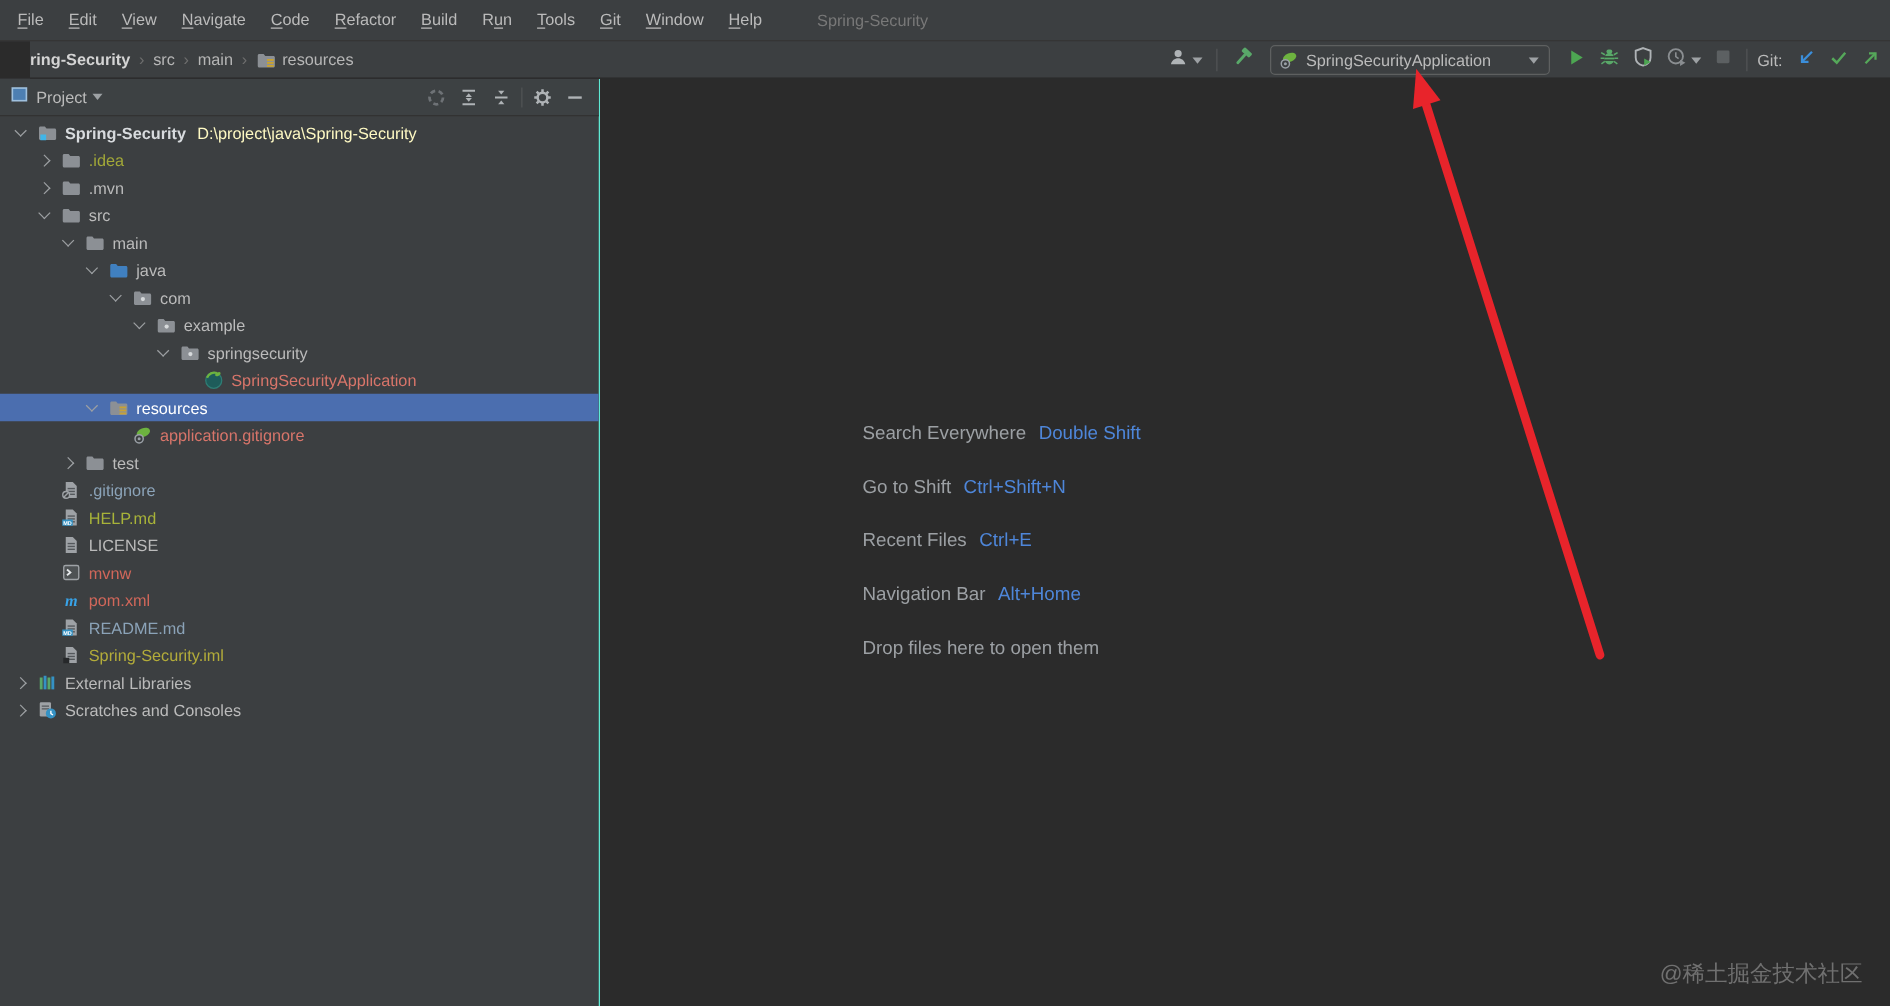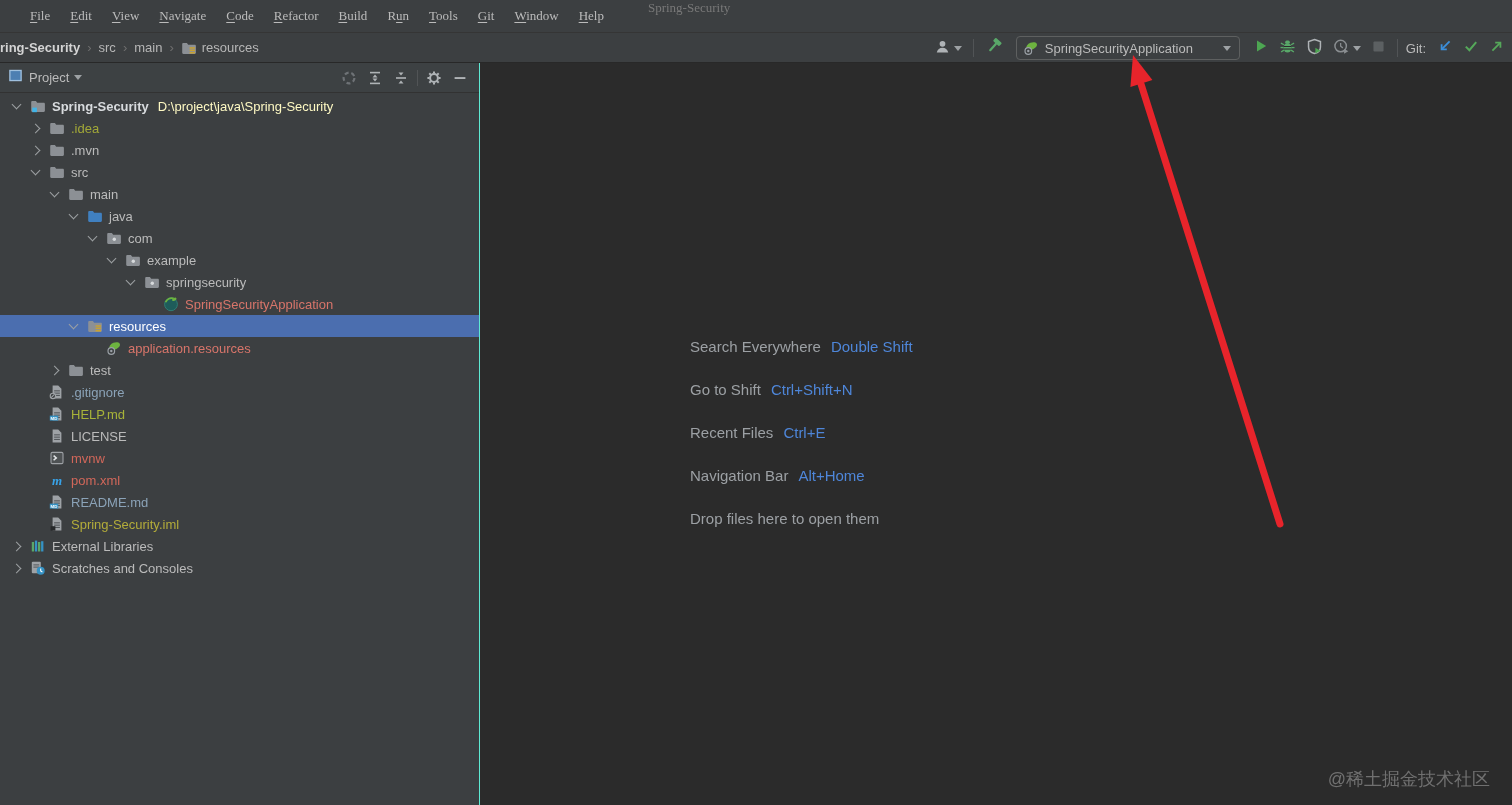--- a/index.html
+++ b/index.html
@@ -3,30 +3,30 @@
 <meta charset="utf-8">
 <style>
   * { margin:0; padding:0; box-sizing:border-box; }
   html,body { width:1512px; height:805px; overflow:hidden; }
   body {
     font-family:"Liberation Sans", sans-serif;
     background:#2B2B2B; color:#BBBBBB; position:relative;
     -webkit-font-smoothing:antialiased;
   }
   .menubar {
-    height:33px; background:#3C3F41; display:flex; 
-    padding-left:20px; font-size:13px; border-bottom:1px solid #353535;font-family:Liberation Serif, serif;
+    height:33px; background:#3C3F41; display:flex; align-items:center;
+    padding-left:4px; font-size:13px; border-bottom:1px solid #353535;
   }
   .menu-item { padding:0 10px; line-height:32px; color:#BBBBBB; cursor:default; }
   .menu-item u { text-decoration:underline; text-underline-offset:2px; }
   .window-title { color:#787878; margin-left:34px; font-size:13px; }
 
   .toolbar {
     height:30px; background:#3C3F41; display:flex; align-items:center;
-    border-bottom:1px solid #282828; position:relative;
+    border-bottom:1px solid #282828; position:relative;margin-left:24px;
   }
   .breadcrumbs { display:flex; align-items:center; font-size:13px; height:30px; }
   .crumb { color:#B6B6B6; display:flex; align-items:center; gap:5px; }
   .crumb.bold { font-weight:bold; color:#D4D4D4; }
   .crumb-sep { color:#6E6E6E; margin:0 7px; font-size:13px; }
   .toolbar-right {
     position:absolute; right:0; top:0; height:30px; display:flex;
     align-items:center; gap:0; padding-right:2px;
   }
   .tb-btn { display:flex; align-items:center; justify-content:center; height:26px; padding:0 5px; }
@@ -431,21 +431,21 @@
         <div class="tree-row">
           <span style="width: 88px; flex: 0 0 auto;"></span>
           <span class="chevron-cell"></span>
           <span class="tree-icon">
             <svg class="icon16" width="16" height="16" viewBox="0 0 16 16">
               <ellipse cx="8.7" cy="6" rx="5.6" ry="3.4" fill="#6DB33F" transform="rotate(-22 8.7 6)"></ellipse>
               <circle cx="5.3" cy="11" r="3.3" fill="#3C3F41" stroke="#9AA0A6" stroke-width="1.2"></circle>
               <circle cx="5.3" cy="11" r="1.2" fill="#9AA0A6"></circle>
             </svg>
           </span>
-          <span class="tree-label" style="color: rgb(216, 117, 106);">application.resources</span>
+          <span class="tree-label" style="color: rgb(216, 117, 106);">application.gitignore</span>
         </div>
         <div class="tree-row">
           <span style="width: 50px; flex: 0 0 auto;"></span>
           <span class="chevron-cell">
             <span class="tree-chevron collapsed"></span>
           </span>
           <span class="tree-icon">
             <svg class="icon16" width="16" height="16" viewBox="0 0 16 16">
               <path d="M1.2 4.3c0-.7.5-1.2 1.2-1.2h3.5l1.3 1.6h6.5c.7 0 1.2.5 1.2 1.2v6.9c0 .7-.5 1.2-1.2 1.2H2.4c-.7 0-1.2-.5-1.2-1.2z" fill="#8C9095"></path>
             </svg>

